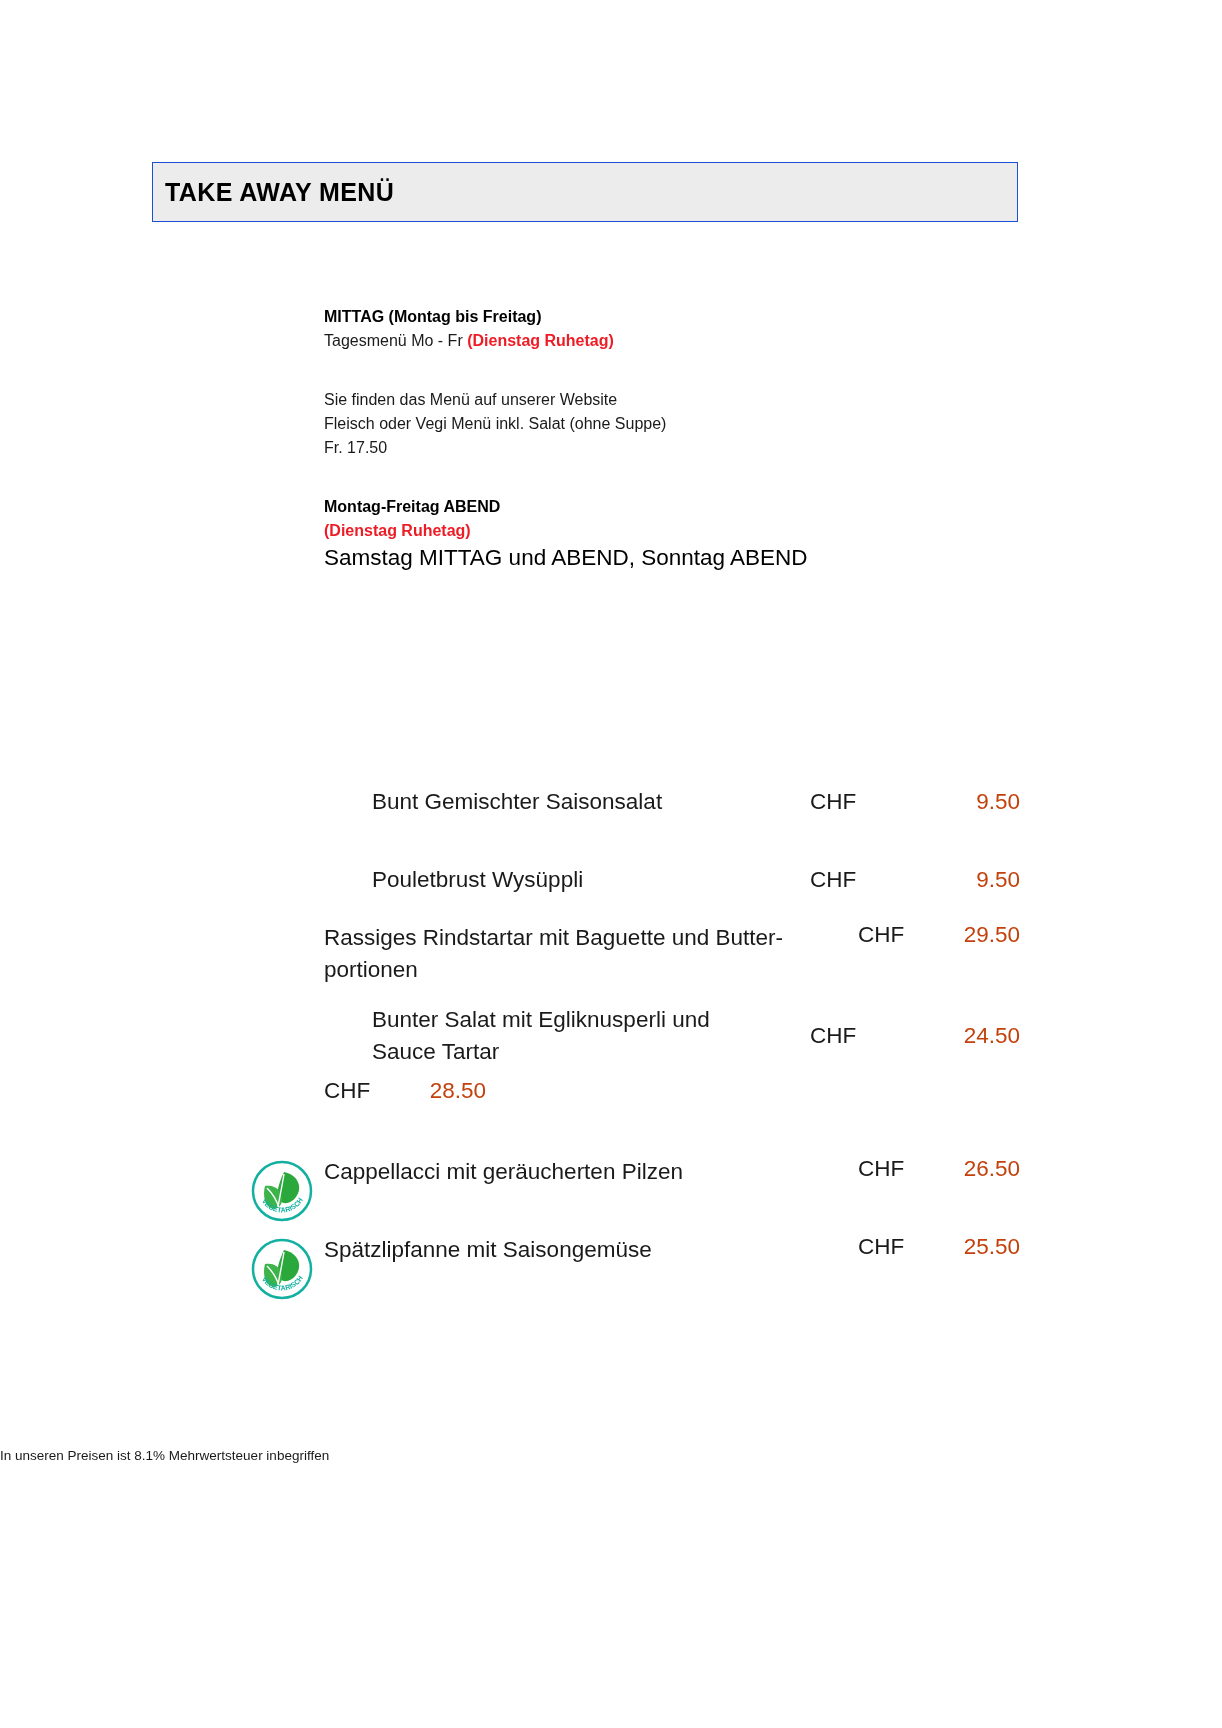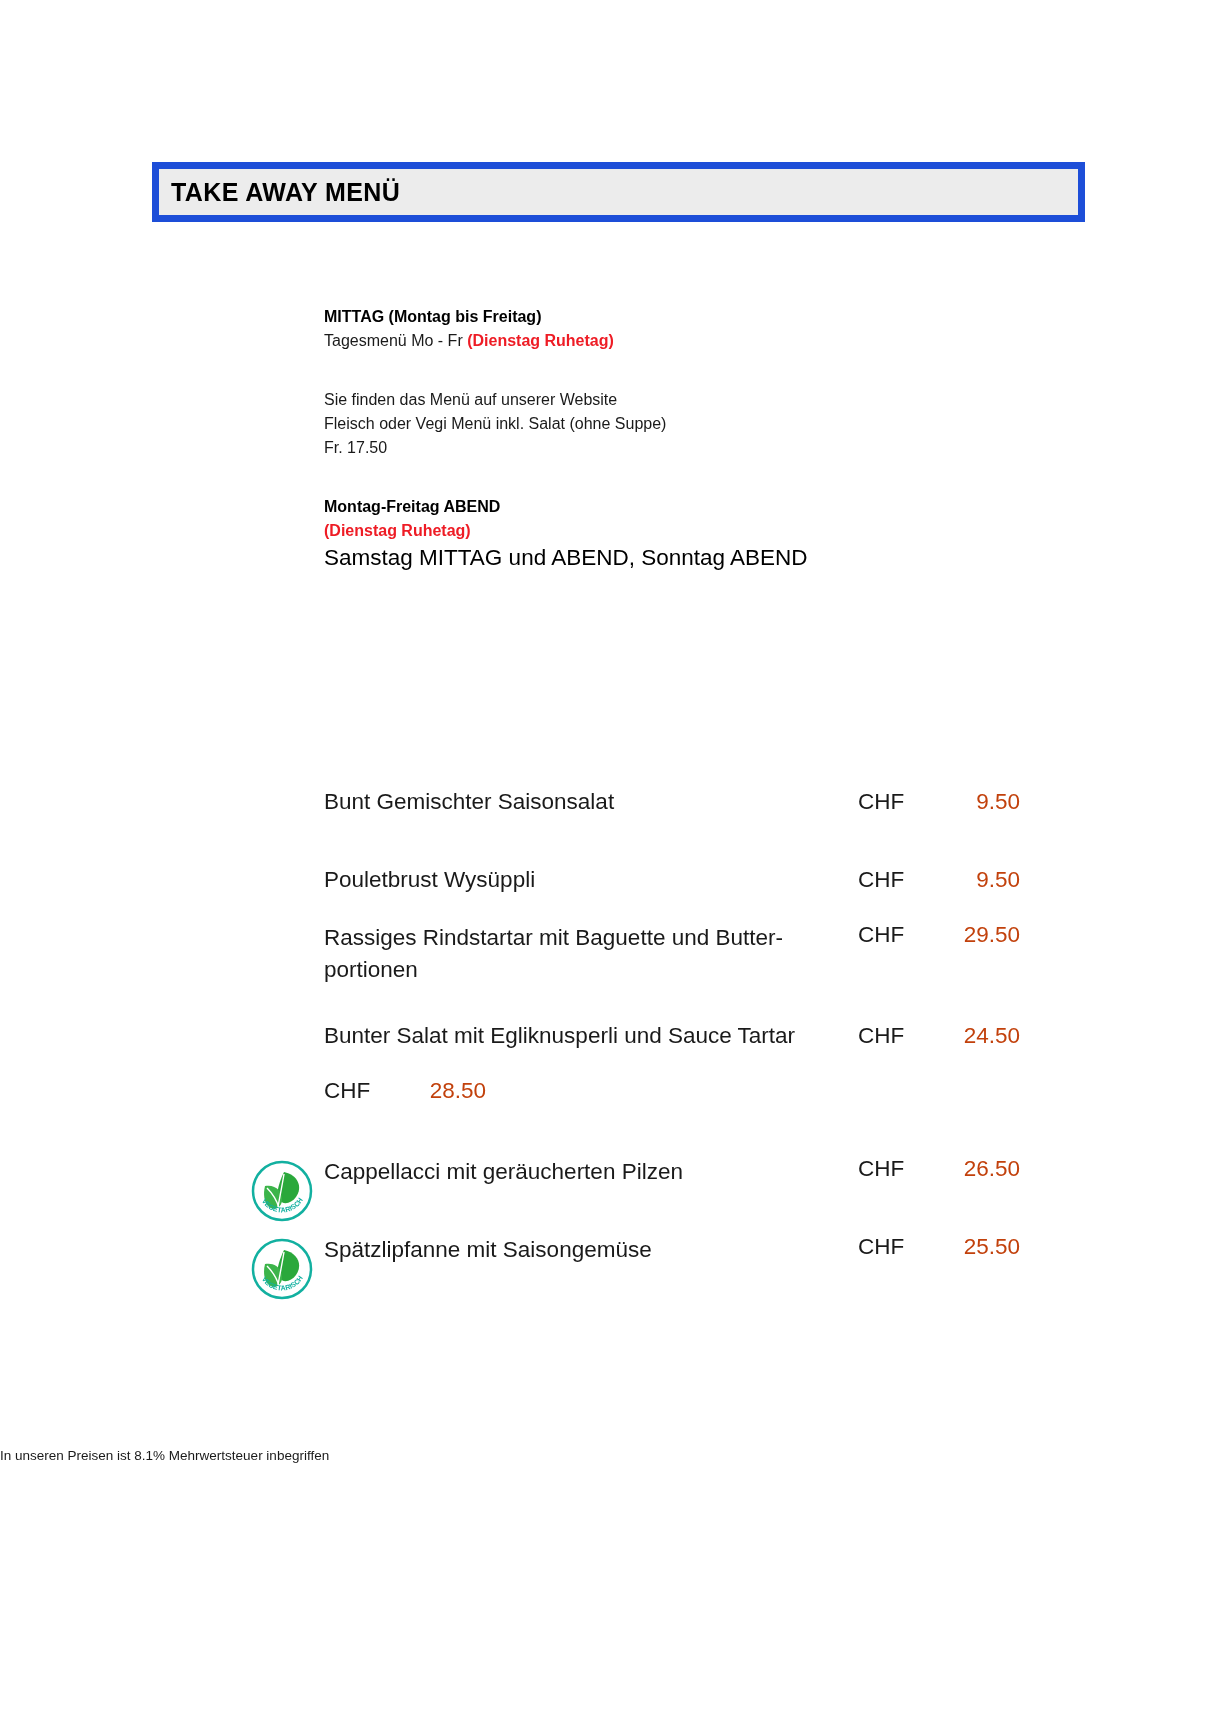--- a/index.html
+++ b/index.html
@@ -23,23 +23,23 @@
     width: 1222px;
     height: 1728px;
     background: #ffffff;
   }
 
   
   .title-banner {
     position: absolute;
     left: 152px;
     top: 162px;
-    width: 933px;
+    width: 866px;
     height: 60px;
-    border: 7px solid #1d4ed8;
+    border: 1px solid #1d4ed8;
     background: #ececec;
     box-sizing: border-box;
     display: flex;
     align-items: center;
   }
   .title-banner .title-text {
     font-size: 25px;
     font-weight: bold;
     letter-spacing: 0.4px;
     padding-left: 12px;
@@ -119,21 +119,21 @@
   .price-val {
     flex: 0 0 92px;
     text-align: right;
     font-size: 22.5px;
     color: #c2410c;
   }
 
   
   .menu-row.align-top .price-cur,
   .menu-row.align-top .price-val { padding-top: 0; }
-  .menu-row.center-name { align-items: center; }
+  .menu-row.center-name { align-items: center; gap: 48px; }
 
   .footer-note {
     position: absolute;
     left: 0;
     top: 1448px;
     width: 1222px;
     font-size: 13.5px;
     color: #1a1a1a;
   }
 </style>

